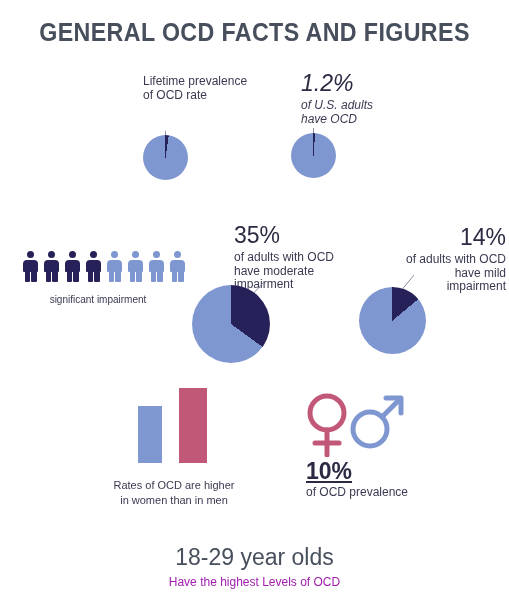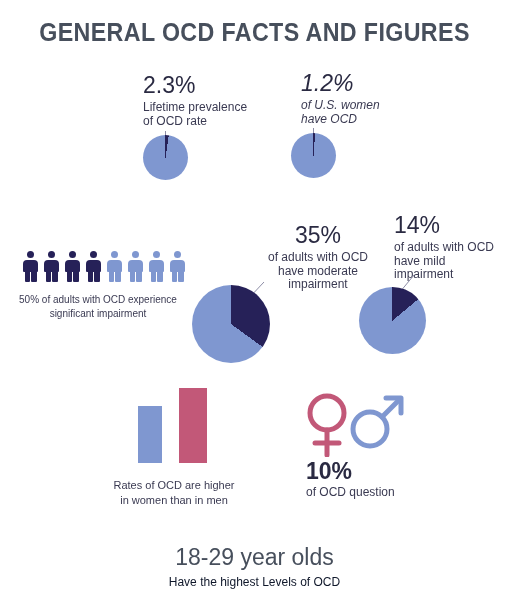--- a/index.html
+++ b/index.html
@@ -33,21 +33,21 @@
   }
 
   
   .bignum {
     font-size: 23px;
     font-weight: 400;
     color: #2a2a42;
     line-height: 26px;
     white-space: nowrap;
   }
-  .bignum.heavy { font-weight: 700; }
+  .bignum.heavy { font-weight: 700; text-decoration: underline; }
   .desc {
     font-size: 12px;
     line-height: 13.5px;
     color: #3a3a52;
     font-weight: 400;
   }
   .caption {
     font-size: 11px;
     line-height: 15px;
     color: #3a3a52;
@@ -102,34 +102,33 @@
 
   
   .bar { position: absolute; bottom: 0; }
 </style>
 </head>
 <body>
 
 <div class="abs" id="title">GENERAL OCD FACTS AND FIGURES</div>
 
 <div class="abs" style="left:143px; top:72px; width:120px;">
-  <div class="bignum">2.3%</div>
   <div class="desc" style="margin-top:3px;">
     <div>Lifetime prevalence</div>
     <div>of OCD rate</div>
   </div>
 </div>
 <div class="abs leader" style="left:165px; top:131px; height:20px;"></div>
 <div class="abs pie" style="left:143px; top:135px; width:45px; height:45px;
             background: conic-gradient(from 0deg, #262158 0deg 8.28deg, #7f97d0 8.28deg 360deg);"></div>
 
 <div class="abs" style="left:301px; top:70px; width:110px;font-style:italic;">
   <div class="bignum">1.2%</div>
   <div class="desc" style="margin-top:3px;">
-    <div>of U.S. women</div>
+    <div>of U.S. adults</div>
     <div>have OCD</div>
   </div>
 </div>
 <div class="abs leader" style="left:313px; top:128px; height:20px;"></div>
 <div class="abs pie" style="left:291px; top:133px; width:45px; height:45px;
             background: conic-gradient(from 0deg, #262158 0deg 4.32deg, #7f97d0 4.32deg 360deg);"></div>
 
 <div class="abs people-row" style="left:22px; top:251px;">
   <div class="person" style="color:#262158;">
     <span class="head"></span>
@@ -174,39 +173,38 @@
     <span class="legR"></span>
   </div>
   <div class="person" style="color:#7f97d0;">
     <span class="head"></span>
     <span class="body"></span>
     <span class="legL"></span>
     <span class="legR"></span>
   </div>
 </div>
 <div class="abs caption" style="left:4px; top:293px; width:188px; font-size:10px; line-height:14px;">
-  <div>50% of adults with OCD experience</div>
   <div>significant impairment</div>
 </div>
 
-<div class="abs" style="left:263px; top:222px; width:110px;text-align:center;">
+<div class="abs" style="left:234px; top:222px; width:110px;">
   <div class="bignum">35%</div>
   <div class="desc" style="margin-top:3px;">
     <div>of adults with OCD</div>
     <div>have moderate</div>
     <div>impairment</div>
   </div>
 </div>
 <svg class="abs" style="left:246px; top:282px;" width="20" height="18" viewBox="0 0 20 18">
   <line x1="18" y1="0" x2="2" y2="17" stroke="#8d8da6" stroke-width="1"></line>
 </svg>
 <div class="abs pie" style="left:192px; top:285px; width:78px; height:78px;
             background: conic-gradient(from 0deg, #262158 0deg 126deg, #7f97d0 126deg 360deg);"></div>
 
-<div class="abs" style="left:394px; top:212px; width:112px;">
+<div class="abs" style="left:394px; top:224px; width:112px;text-align:right;">
   <div class="bignum">14%</div>
   <div class="desc" style="margin-top:3px;">
     <div>of adults with OCD</div>
     <div>have mild impairment</div>
   </div>
 </div>
 <svg class="abs" style="left:398px; top:275px;" width="18" height="18" viewBox="0 0 18 18">
   <line x1="16" y1="0" x2="2" y2="17" stroke="#8d8da6" stroke-width="1"></line>
 </svg>
 <div class="abs pie" style="left:359px; top:287px; width:67px; height:67px;
@@ -227,20 +225,20 @@
   <line x1="13" y1="52" x2="37" y2="52" stroke="#c25878" stroke-width="5" stroke-linecap="round"></line>
 </svg>
 <svg class="abs" style="left:347px; top:391px;" width="60" height="62" viewBox="0 0 60 62">
   <circle cx="23" cy="38" r="17" fill="none" stroke="#7f97d0" stroke-width="5"></circle>
   <line x1="35" y1="26" x2="53" y2="8" stroke="#7f97d0" stroke-width="5" stroke-linecap="round"></line>
   <polyline points="39,7 54,7 54,22" fill="none" stroke="#7f97d0" stroke-width="5" stroke-linecap="round" stroke-linejoin="round"></polyline>
 </svg>
 <div class="abs" style="left:306px; top:458px; width:130px;">
   <div class="bignum heavy">10%</div>
   <div class="desc" style="margin-top:2px;">
-    <div>of OCD question</div>
+    <div>of OCD prevalence</div>
   </div>
 </div>
 
 <div class="abs" style="left:0; top:544px; width:509px; text-align:center;">
   <div style="font-size:23px; color:#474f5c; line-height:27px;">18-29 year olds</div>
-  <div style="font-size:12px; color:#0f172a; margin-top:4px;">Have the highest Levels of OCD</div>
+  <div style="font-size:12px; color:#a21caf; margin-top:4px;">Have the highest Levels of OCD</div>
 </div>
 
 </body></html>

